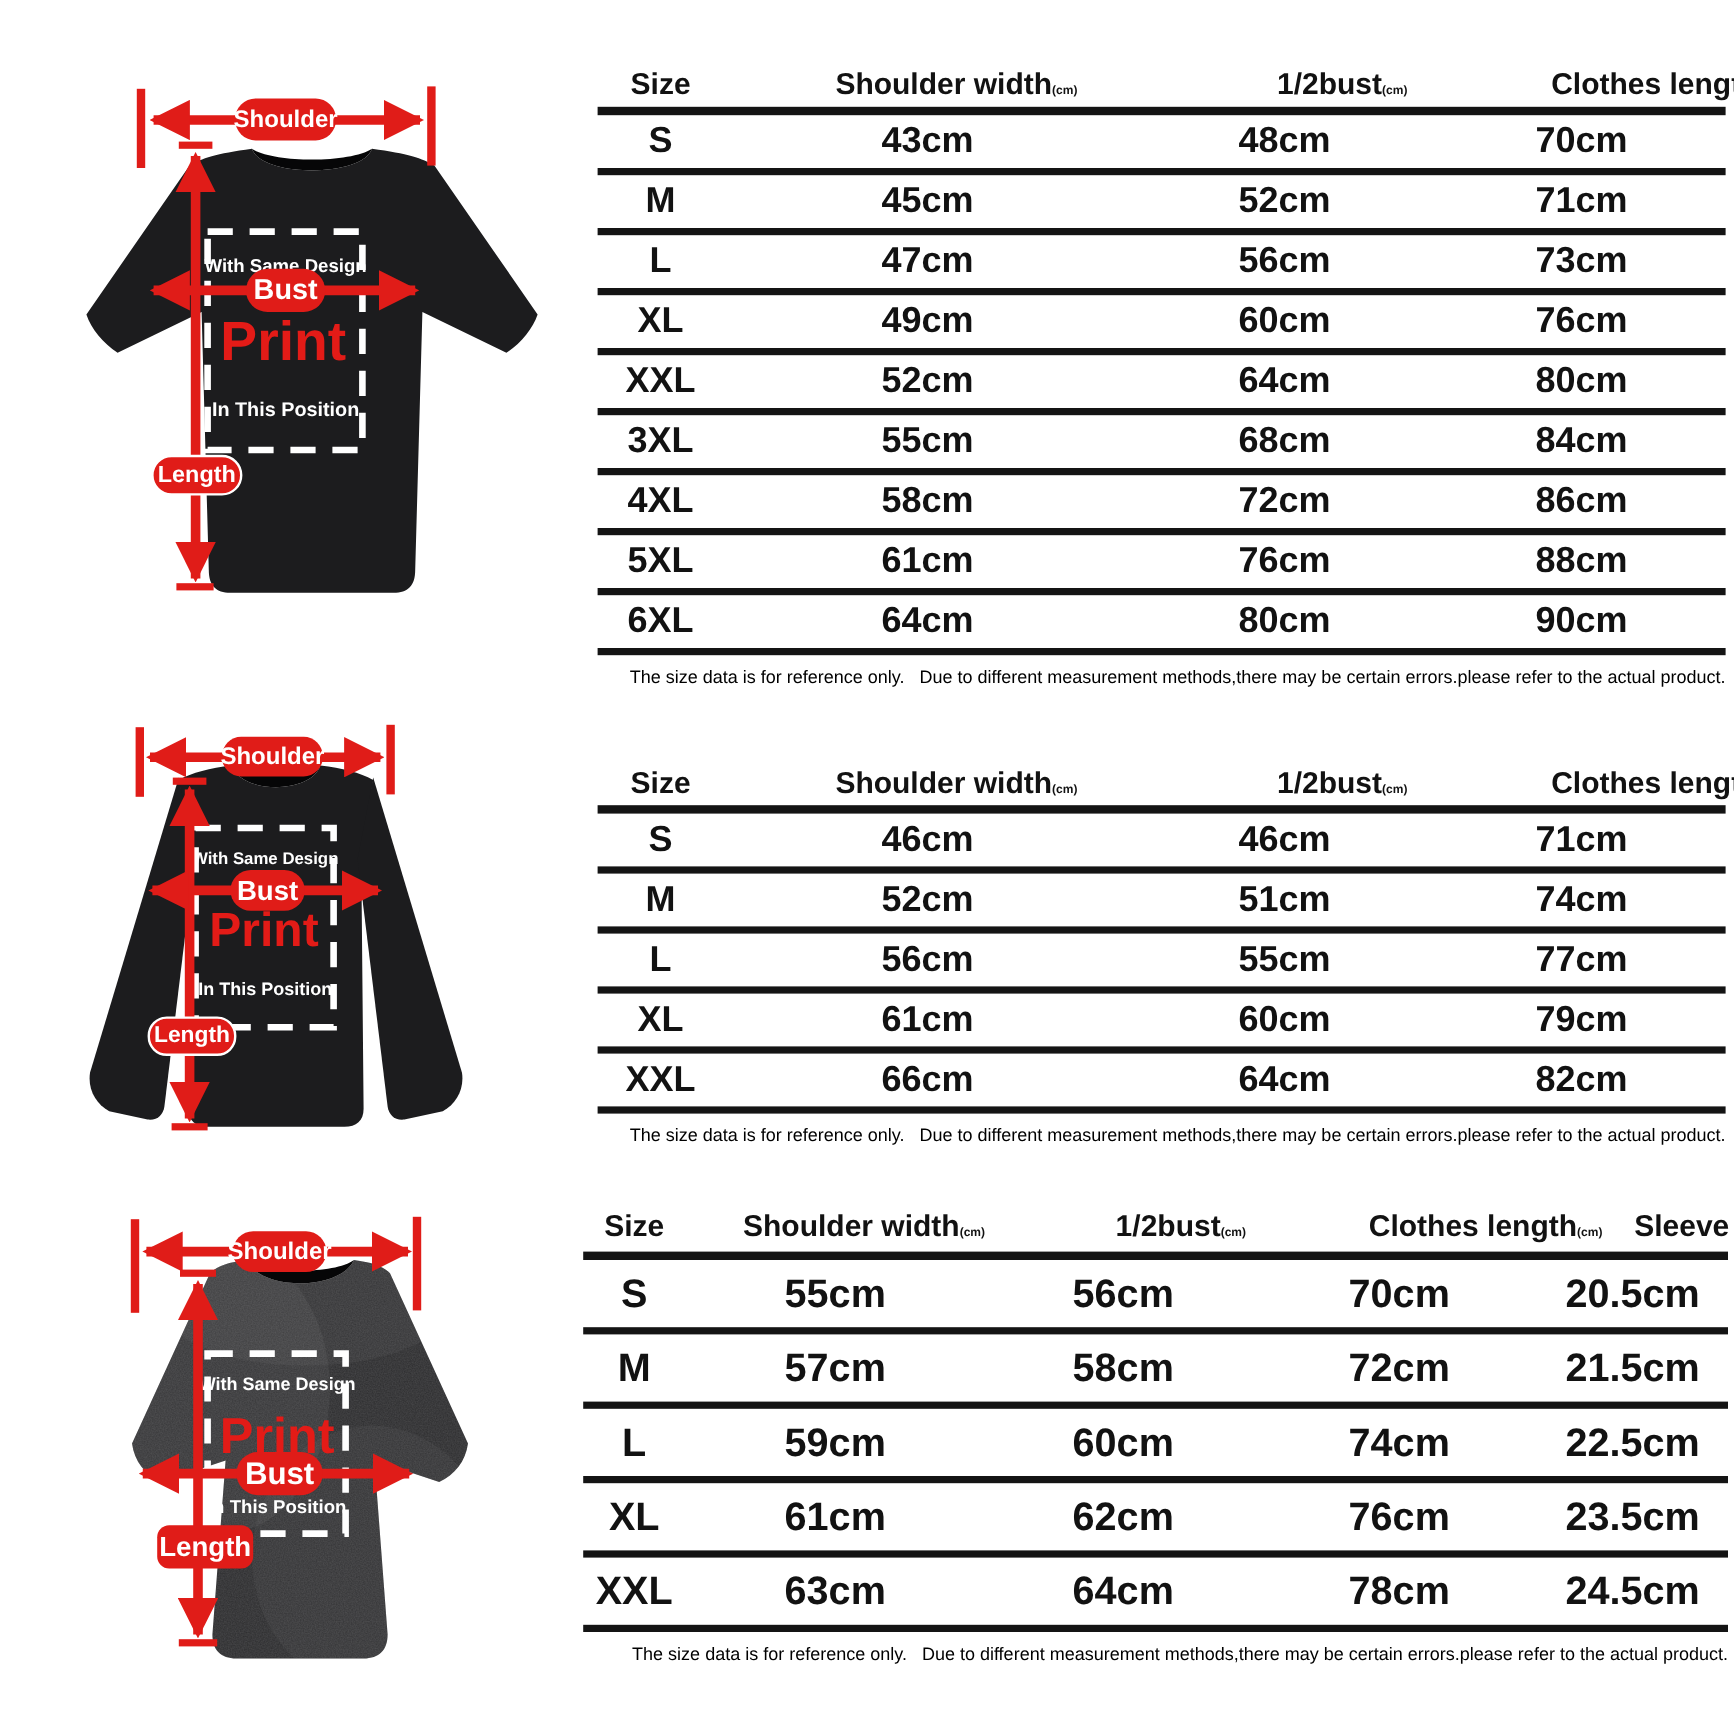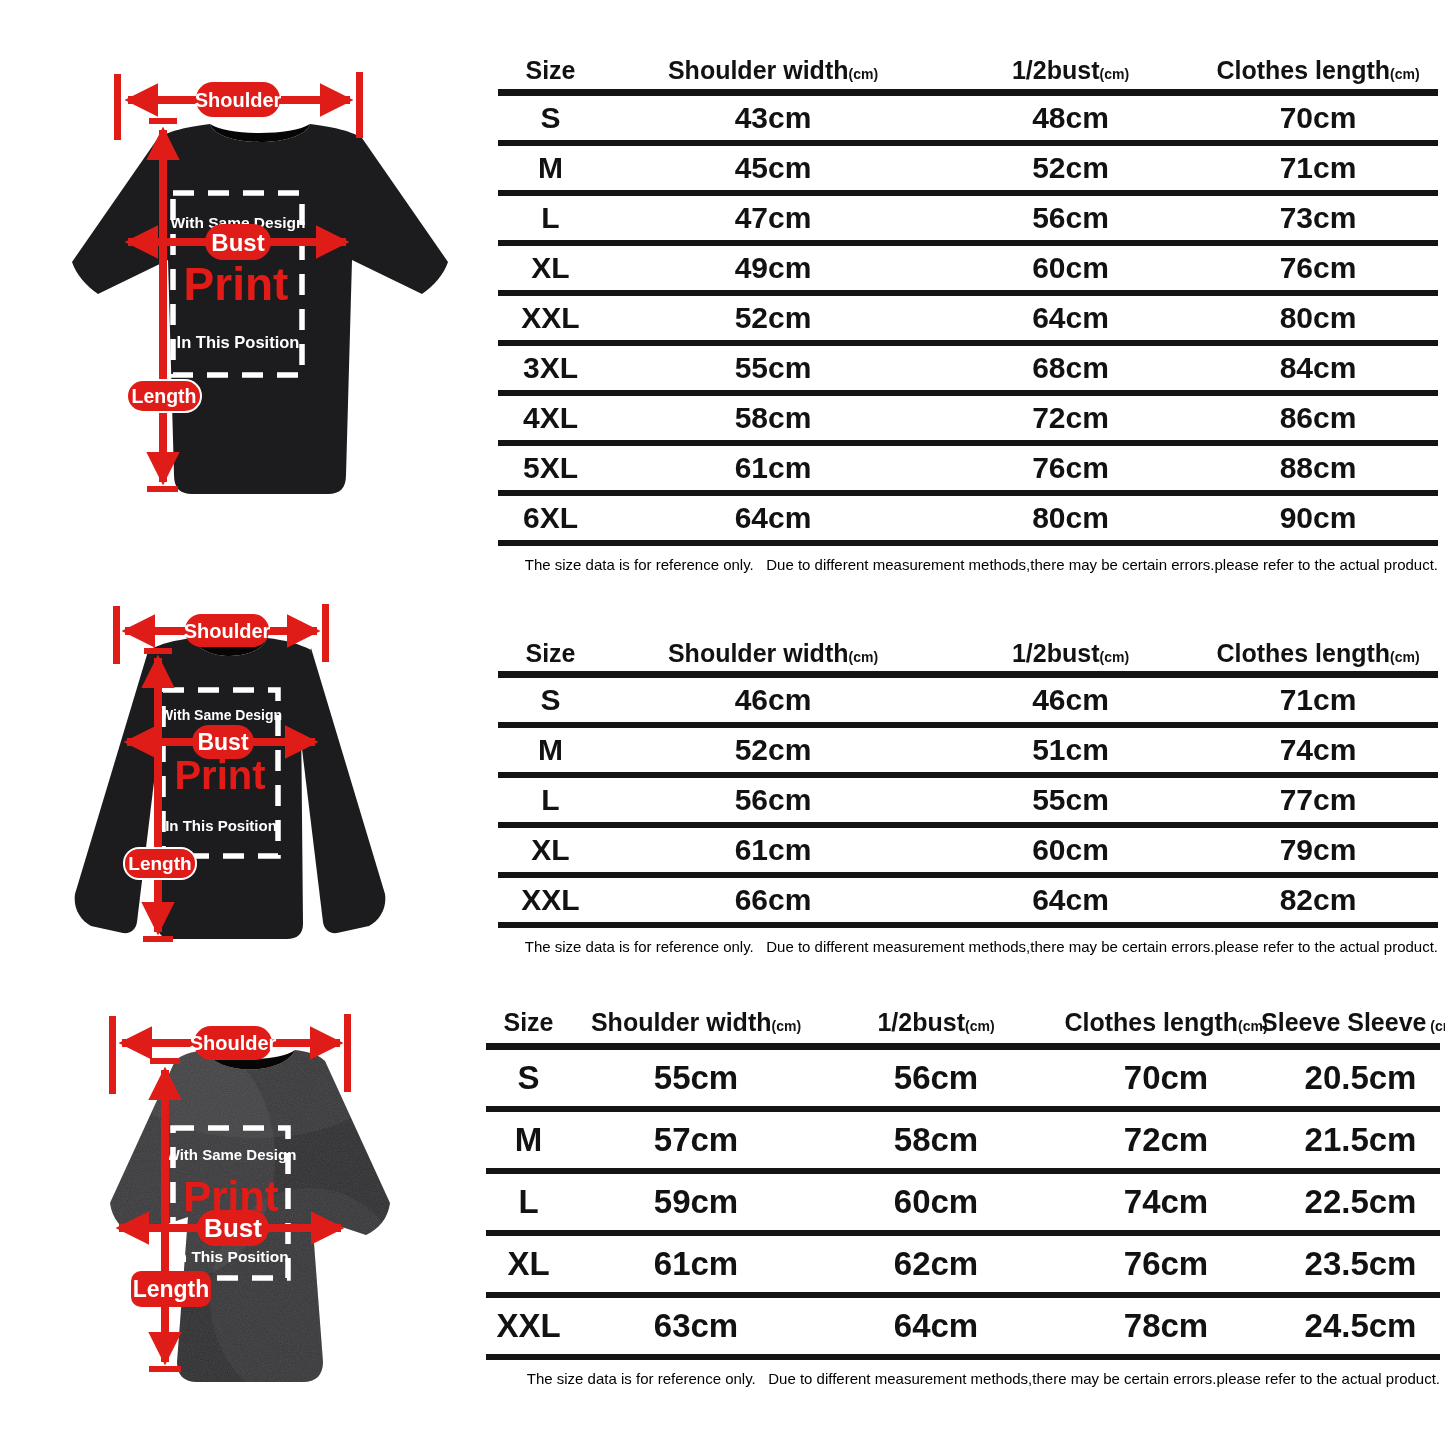--- a/index.html
+++ b/index.html
@@ -9,27 +9,27 @@
     background: #ffffff; overflow: hidden;
     font-family: "Liberation Sans", sans-serif; color: #121212;
   }
   .tableblock { position: absolute; }
   #t1 { left: 498px; top: 52px;  width: 940px; }
   #t2 { left: 498px; top: 636px; width: 940px; }
   #t3 { left: 486px; top: 1002px; width: 954px; }
   .grid { display: grid; align-items: center; justify-items: center; }
   .t12 { grid-template-columns: 105px 340px 255px 240px; }
   .t3g { grid-template-columns: 85px 250px 230px 230px 159px; }
-  .thead { border-bottom: 7px solid #141414; }
+  .thead { border-bottom: 7px solid #141414; gap: 24px; }
   .tr    { border-bottom: 6px solid #141414; }
   #t1 .thead { height: 44px; } #t1 .tr { height: 50px; }
   #t2 .thead { height: 42px; } #t2 .tr { height: 50px; }
   #t3 .thead { height: 48px; } #t3 .tr { height: 62px; }
   .th { font-weight: bold; font-size: 25px; white-space: nowrap; }
-  .unit { font-size: 14px; white-space: pre; }
+  .unit { font-size: 10px; white-space: pre; }
   .td { font-weight: bold; font-size: 30px; white-space: nowrap; }
   #t3 .td { font-size: 33px; }
   .disclaimer {
     margin-top: 10px; font-size: 15px; text-align: right;
     white-space: pre; color: #000000; width: 100%;
   }
   .shirt { position: absolute; }
   #shirt1 { left: 30px; top: 50px;  width: 440px; height: 480px; }
   #shirt2 { left: 25px; top: 578px; width: 450px; height: 415px; }
   #shirt3 { left: 25px; top: 998px; width: 450px; height: 440px; }

